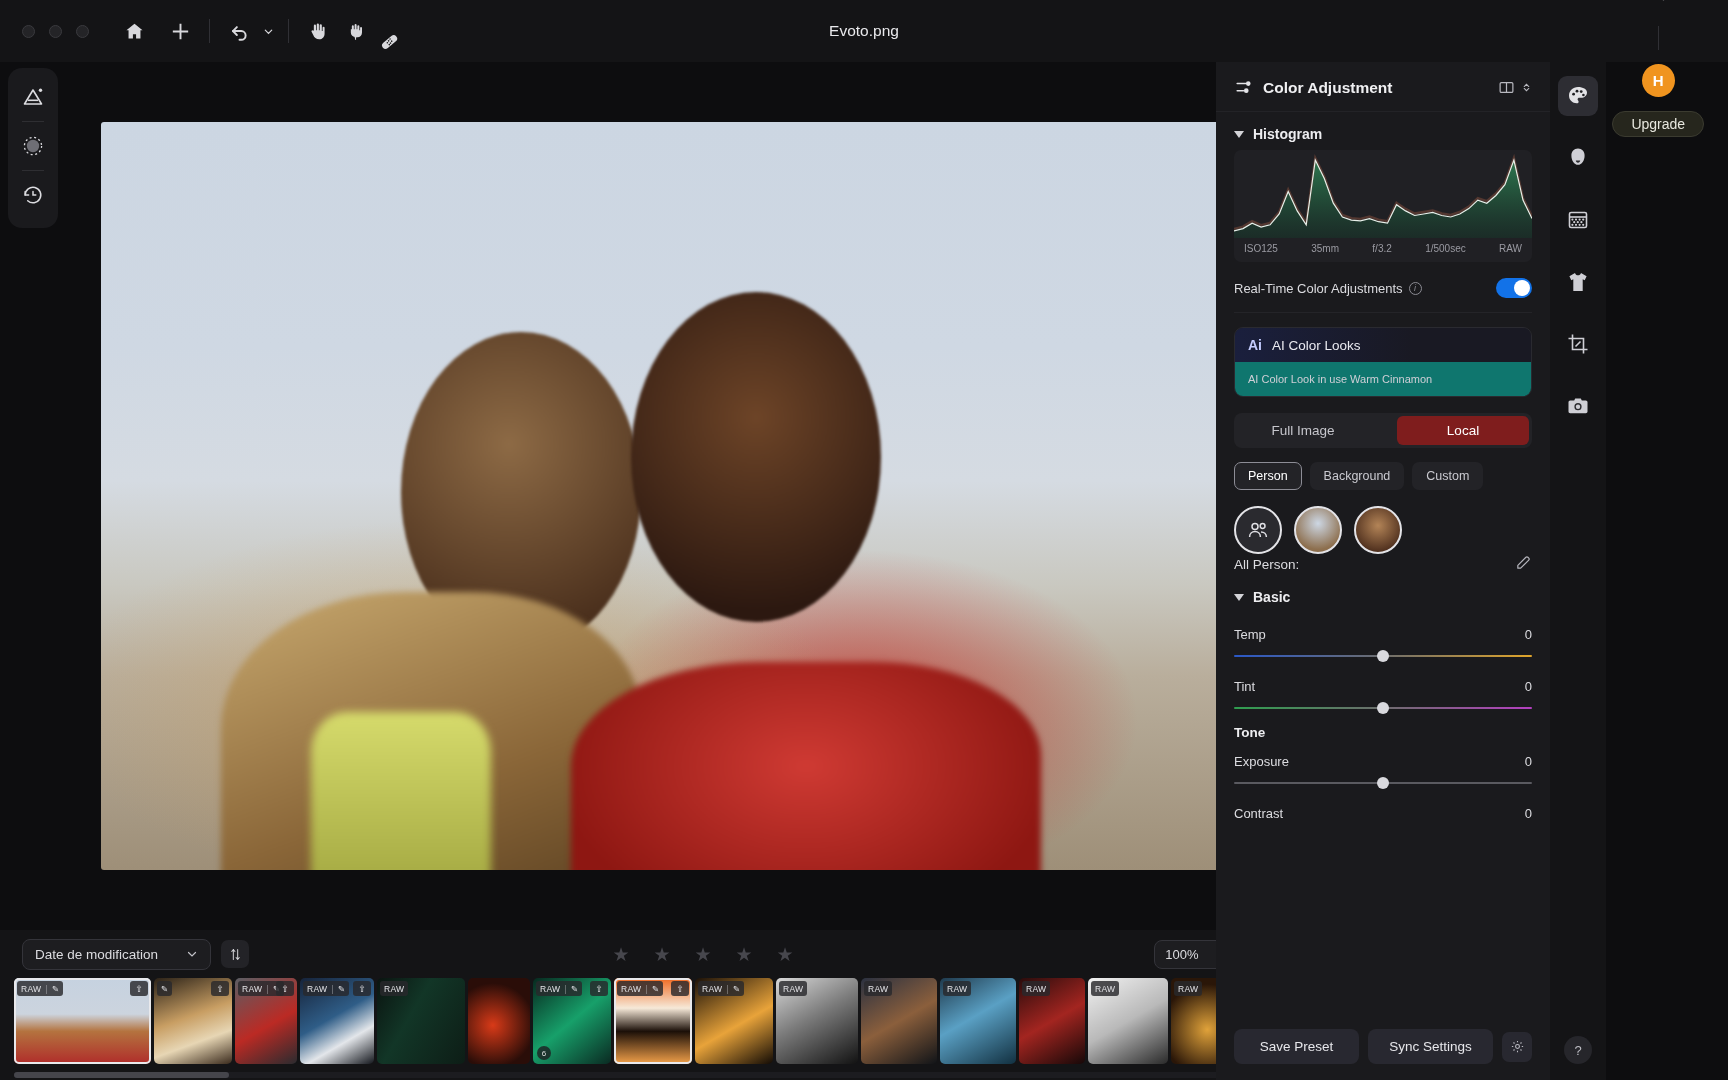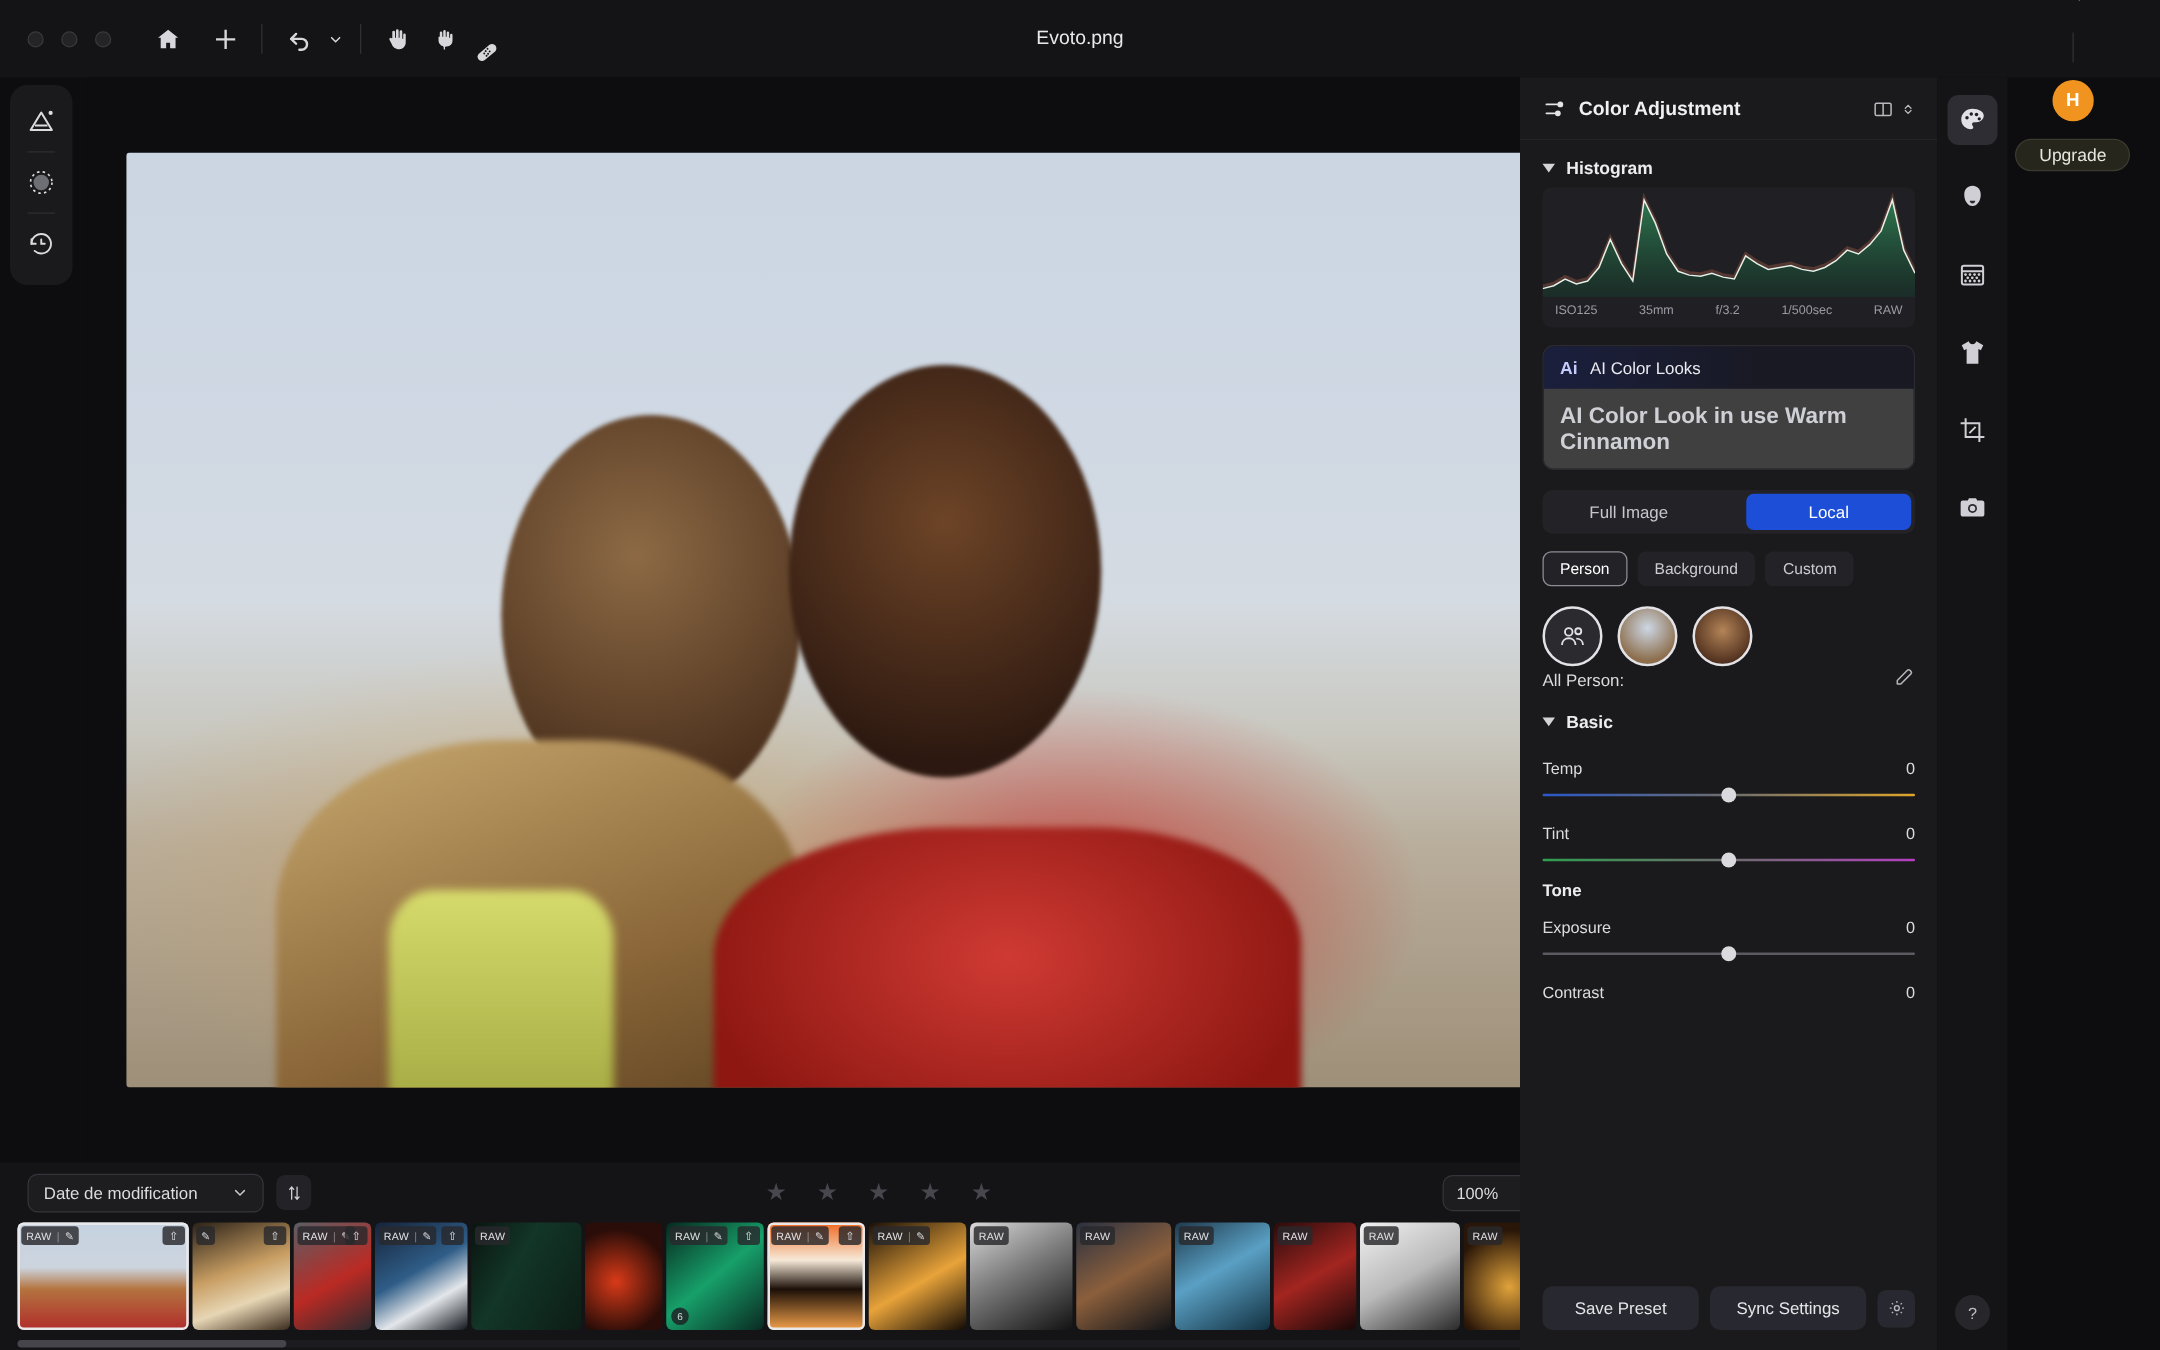--- a/index.html
+++ b/index.html
@@ -152,25 +152,25 @@
             justify-content: center; margin-left: 6px; font-style: italic; }
   .toggle { margin-left: auto; width: 36px; height: 20px; border-radius: 10px;
             background: #1272e8; position: relative; cursor: pointer; }
   .toggle i { position: absolute; right: 2px; top: 2px; width: 16px; height: 16px;
               border-radius: 50%; background: #fff; display: block; }
   .ailook { margin-top: 14px; border: 1px solid #2a2a30; border-radius: 9px; overflow: hidden; }
   .ailook-hd { background: linear-gradient(90deg,#1a1f3d,#191923 60%);
                display: flex; align-items: center; gap: 10px; padding: 9px 13px; }
   .ai-mark { font-weight: bold; font-size: 14px; color: #c4ccff; }
   .ailook-hd span.t { font-size: 13.5px; color: #eaeaf0; }
-  .ailook-bd { padding: 11px 13px; font-size: 18px; color: #cfcfd6; background: #404040; font-weight: bold; }
+  .ailook-bd { padding: 11px 13px; font-size: 11px; color: #cfcfd6; background: #0f766e; }
   .seg { display: flex; background: #232327; border-radius: 8px; padding: 3px; margin-top: 16px; }
   .seg div { flex: 1; text-align: center; font-size: 13.5px; padding: 7px 0; border-radius: 6px;
              color: #c6c6cc; cursor: pointer; }
-  .seg div.on { background: #1d4ed8; color: #fff; margin-left: 28px; }
+  .seg div.on { background: #7f1d1d; color: #fff; margin-left: 28px; }
   .chips { display: flex; gap: 8px; margin-top: 14px; align-items: center; }
   .chip { background: #232327; border: 1px solid transparent; border-radius: 7px;
           font-size: 12.5px; padding: 6px 13px; color: #cacad0; cursor: pointer; }
   .chip.on { border-color: #8d8d96; color: #fff; }
   .faces { display: flex; gap: 12px; margin-top: 16px; align-items: center; }
   .face { width: 48px; height: 48px; border-radius: 50%; border: 2px solid #e3e3e7;
           overflow: hidden; position: relative; cursor: pointer; background: #2a2a2f;
           display: flex; align-items: center; justify-content: center; }
   .face.f1 { background: radial-gradient(circle at 50% 35%, #cdd7e4, #8d6f4e 72%); }
   .face.f2 { background: radial-gradient(circle at 50% 40%, #b38457, #4c2d1c 78%); }
@@ -502,20 +502,27 @@
           </svg>
       </div>
       <div class="exif">
         <span>ISO125</span>
         <span>35mm</span>
         <span>f/3.2</span>
         <span>1/500sec</span>
         <span>RAW</span>
       </div>
 
+      <div class="rowline">
+        <span class="rowlabel">Real-Time Color Adjustments</span>
+        <span class="info-i">i</span>
+        <div class="toggle">
+            <i></i>
+          </div>
+      </div>
 
       <div class="ailook">
         <div class="ailook-hd">
           <span class="ai-mark">Ai</span>
           <span class="t">AI Color Looks</span>
         </div>
         <div class="ailook-bd">AI Color Look in use Warm Cinnamon</div>
       </div>
 
       <div class="seg">

